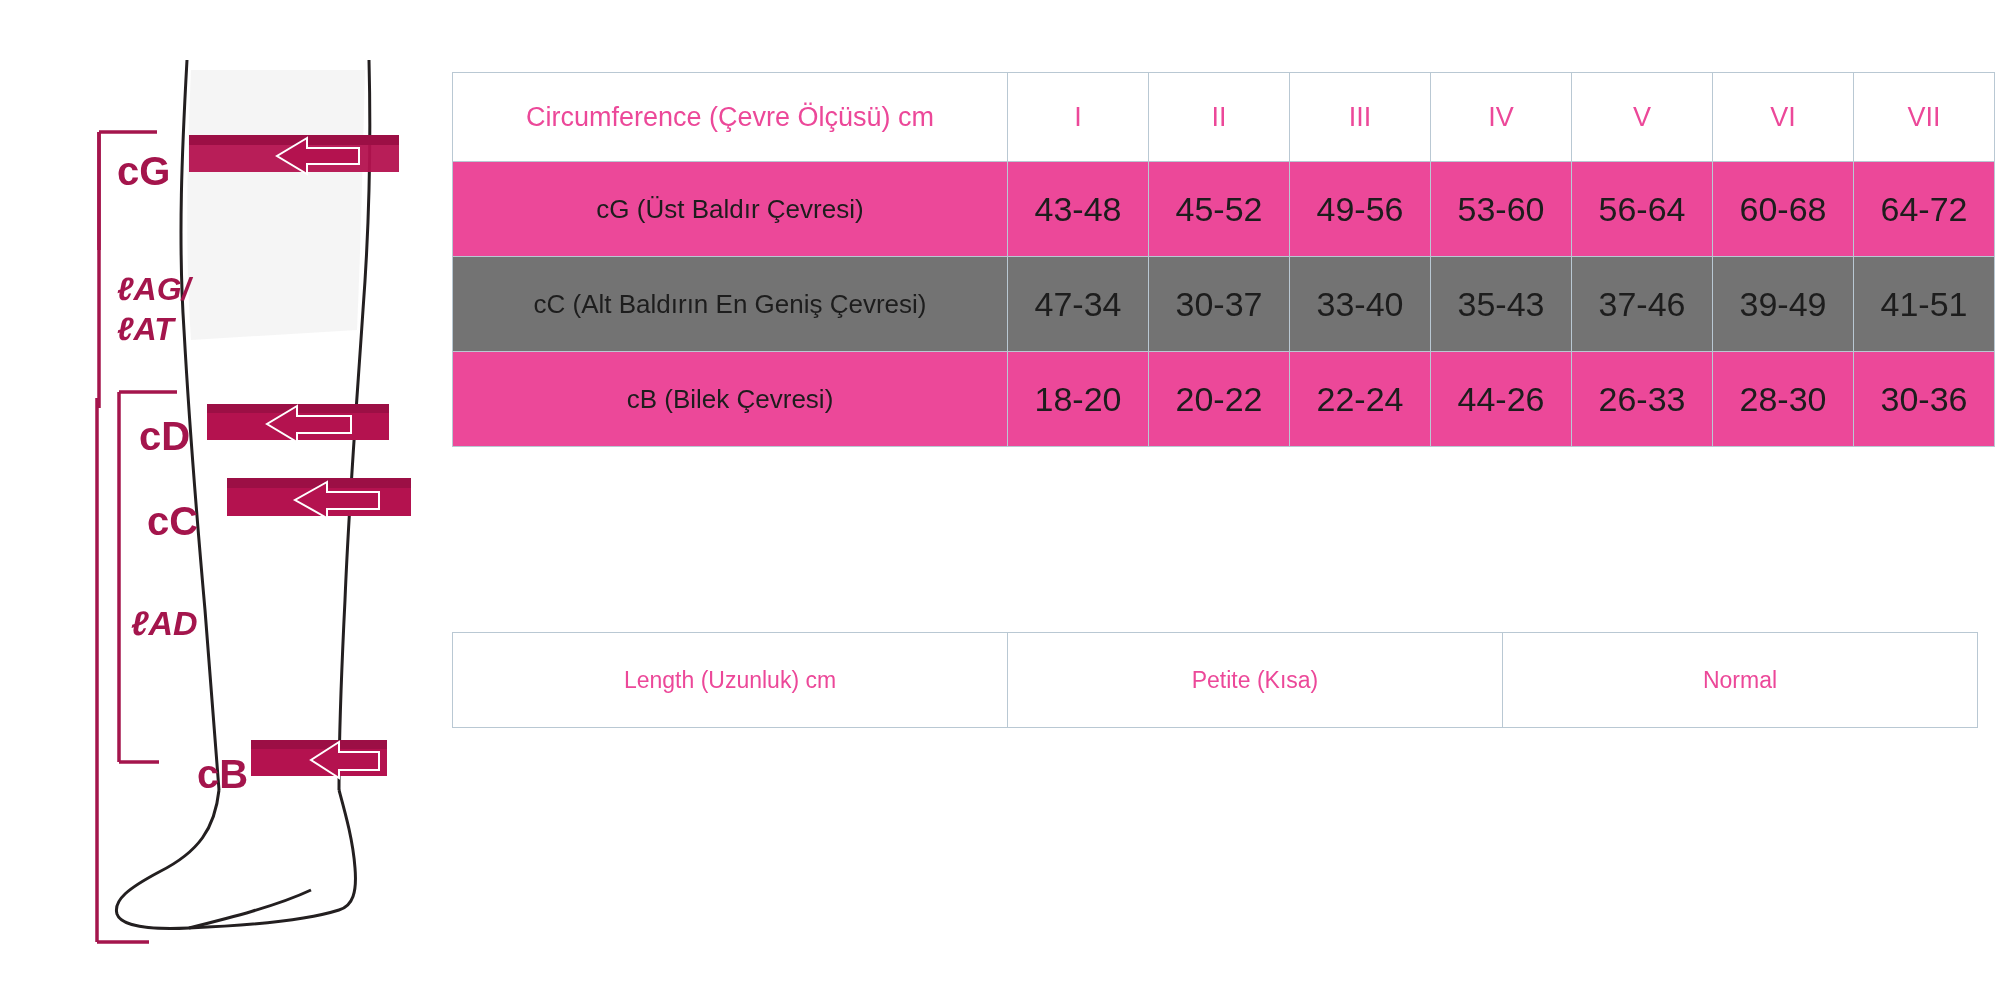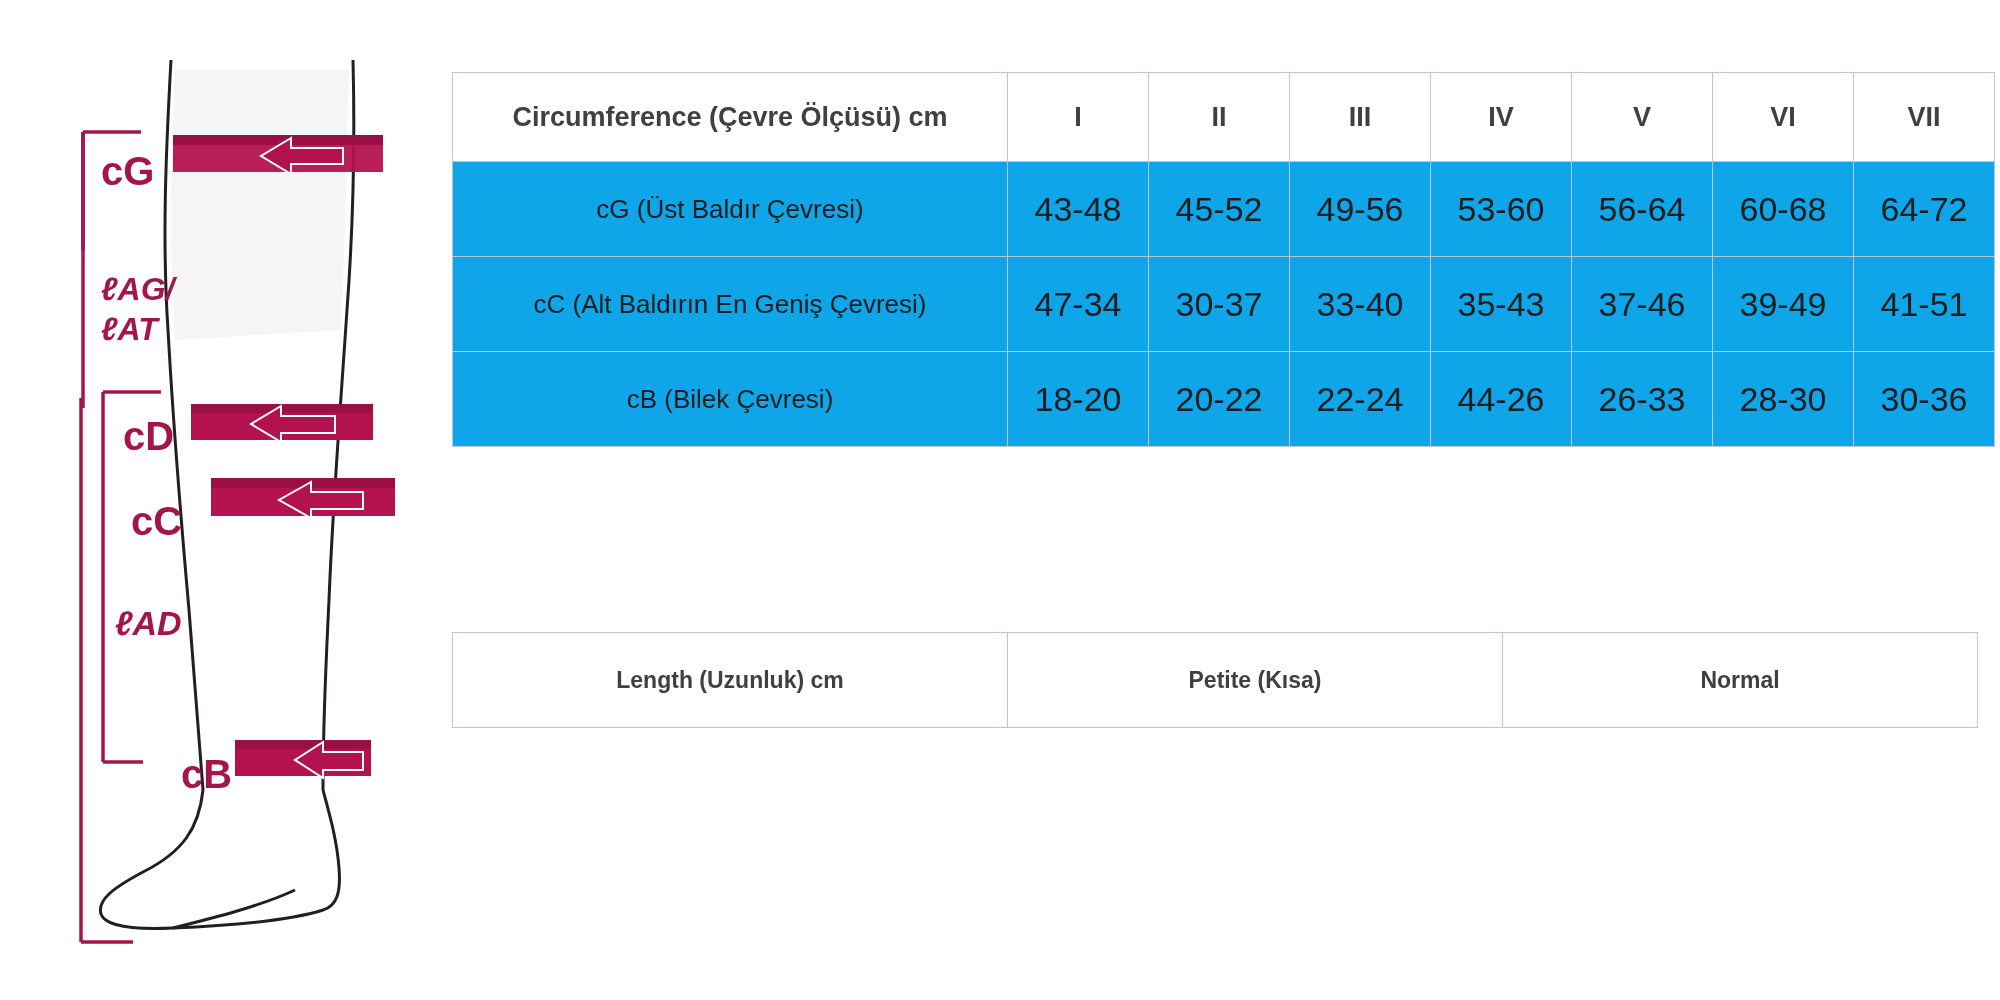--- a/index.html
+++ b/index.html
@@ -17,21 +17,21 @@
   #page {
     position: relative;
     width: 2000px;
     height: 1000px;
     background: #ffffff;
   }
 
   
   #illustration {
     position: absolute;
-    left: 0px;
+    left: 16px;
     top: 0px;
     width: 420px;
     height: 1000px;
     padding-left: 23px;
   }
   #illustration svg {
     display: block;
   }
 
   
@@ -43,34 +43,34 @@
   }
   .tbl td, .tbl th {
     border: 1px solid #b9c8d3;
     text-align: center;
     vertical-align: middle;
     font-weight: normal;
     color: #1d1d1d;
     font-size: 34px;
   }
   .tbl .hdr {
-    color: #404040;
-    font-weight: bold;
+    color: #ec4899;
+    font-weight: normal;
     background: #ffffff;
     text-align: center;
   }
   .tbl .rowlabel {
     font-size: 26px;
     color: #1d1d1d;
   }
   .tbl tr.shaded td {
-    background: #0ea5e9;
+    background: #ec4899;
   }
   .tbl tr.plain td {
-    background: #0ea5e9;
+    background: #737373;
   }
 
   
   #circumference-table {
     left: 452px;
     top: 72px;
     width: 1516px;
   }
   #circumference-table th.c-head-label,
   #circumference-table td.c-label {

